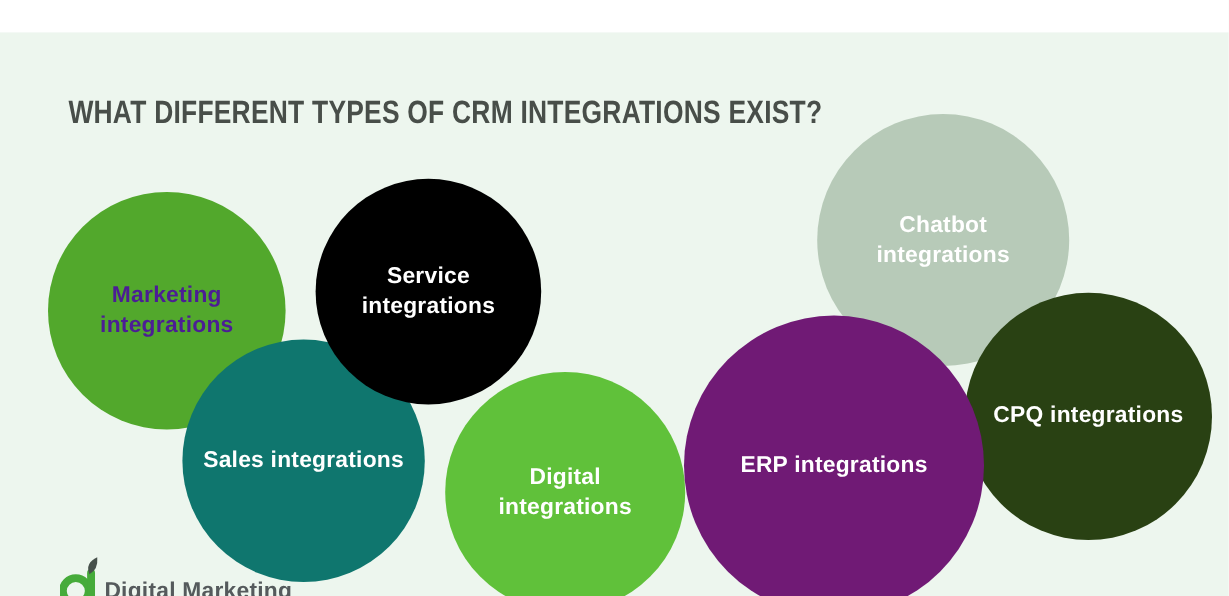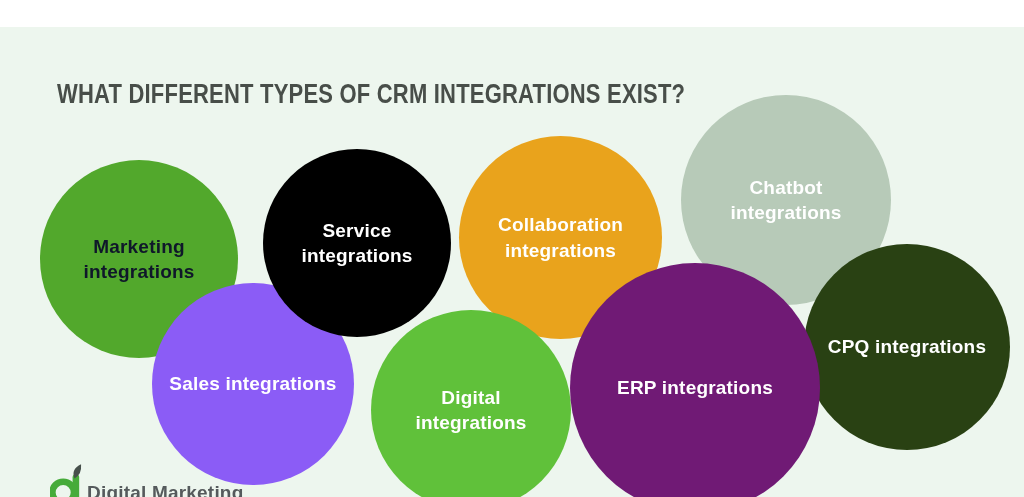--- a/index.html
+++ b/index.html
@@ -62,38 +62,35 @@
   }
 </style>
 </head>
 <body>
 
 <div class="stage" style="background: rgb(237, 246, 238); margin-top: 27px;">
 
   <h1 class="title" style="color: rgb(72, 78, 73);">WHAT DIFFERENT TYPES OF CRM INTEGRATIONS EXIST?</h1>
 
   <div class="bubble b-marketing" style="background: rgb(82, 168, 44);">
-    <div class="bubble-label" style="color: #0f172a;">Marketing integrations</div>
+    <div class="bubble-label" style="color: #4c1d95;">Marketing integrations</div>
   </div>
 
-  <div class="bubble b-sales" style="background: #8b5cf6;">
+  <div class="bubble b-sales" style="background: #0f766e;">
     <div class="bubble-label" style="color: rgb(255, 255, 255);">Sales integrations</div>
   </div>
 
   <div class="bubble b-service" style="background: #000000;">
     <div class="bubble-label" style="color: rgb(255, 255, 255);">Service integrations</div>
   </div>
 
   <div class="bubble b-commerce" style="background: rgb(96, 193, 58);">
     <div class="bubble-label" style="color: rgb(255, 255, 255);">Digital integrations</div>
   </div>
 
-  <div class="bubble b-collaboration" style="background: rgb(233, 163, 28);">
-    <div class="bubble-label" style="color: rgb(255, 255, 255);">Collaboration integrations</div>
-  </div>
 
   <div class="bubble b-erp" style="background: #701a75;">
     <div class="bubble-label" style="color: rgb(255, 255, 255);">ERP integrations</div>
   </div>
 
   <div class="bubble b-chatbot" style="background: rgb(183, 202, 184);">
     <div class="bubble-label" style="color: rgb(255, 255, 255);">Chatbot integrations</div>
   </div>
 
   <div class="bubble b-cpq" style="background: rgb(41, 65, 19);">

